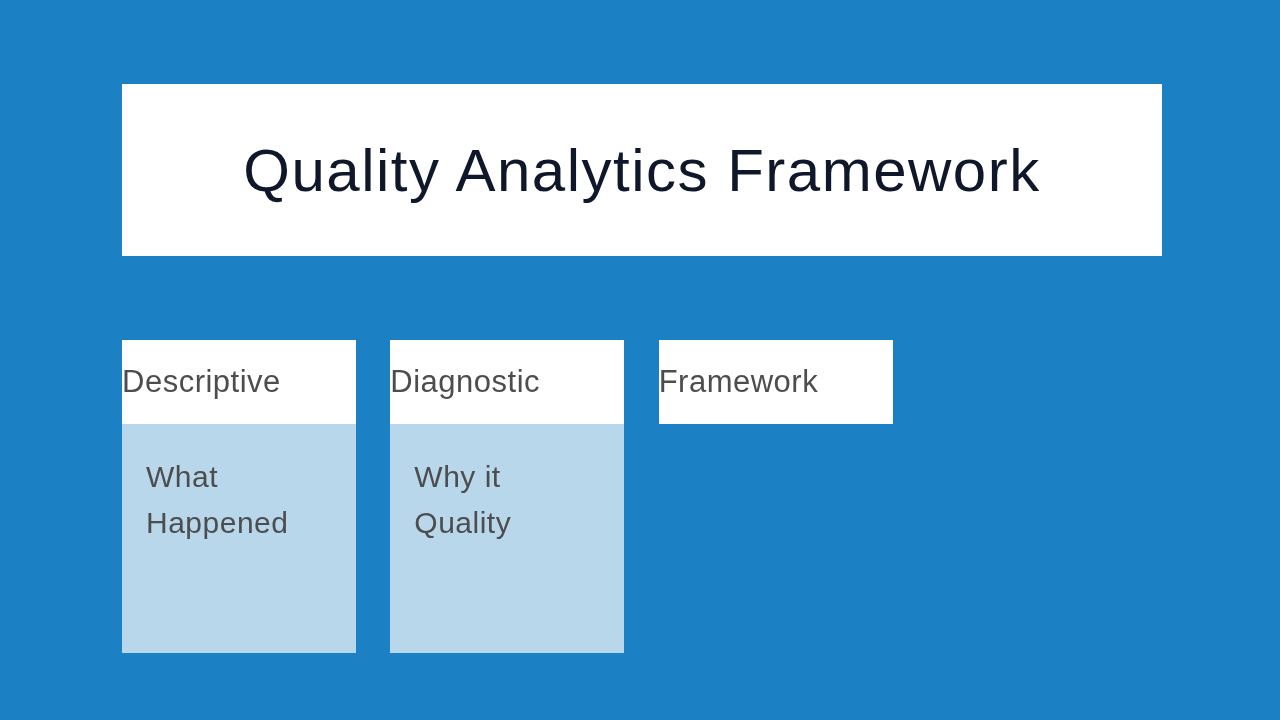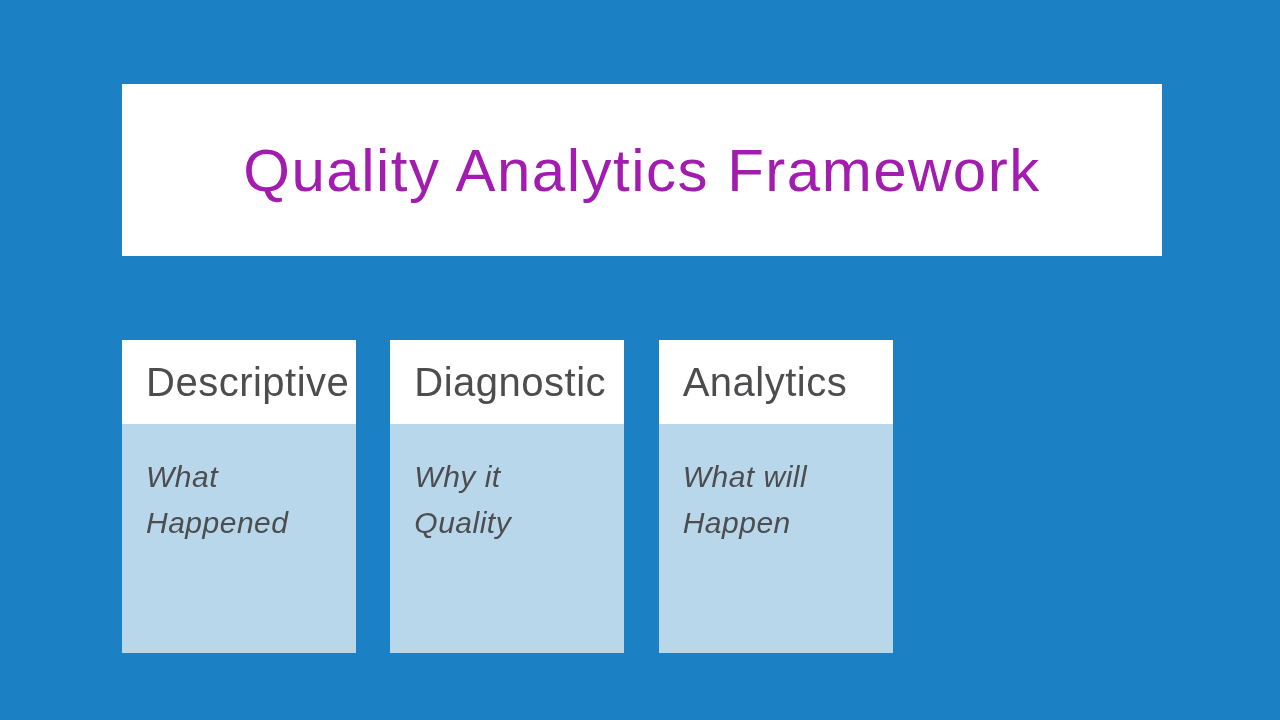--- a/index.html
+++ b/index.html
@@ -26,21 +26,21 @@
     height: 172px;
     background: #ffffff;
     display: flex;
     align-items: center;
     justify-content: center;
   }
   .title {
     margin: 0;
     font-size: 60px;
     font-weight: 400;
-    color: #a21caf;
+    color: #0f172a;
     letter-spacing: 1.5px;
     white-space: nowrap;
   }
   .cards {
     position: absolute;
     left: 122px;
     top: 340px;
     width: 1039px;
     height: 313px;
     display: flex;
@@ -50,36 +50,34 @@
     width: 234px;
     height: 313px;
     display: flex;
     flex-direction: column;
   }
   .card-header {
     height: 84px;
     background: #ffffff;
     display: flex;
     align-items: center;
-    padding-left: 24px;
-    font-size: 40px;
+    font-size: 31px;
     color: #4d4d4f;
     letter-spacing: 0.5px;
     white-space: nowrap;
   }
   .card-body {
     flex: 1;
     background: #b9d7eb;
     padding: 30px 20px 0 24px;
     font-size: 30px;
     line-height: 46px;
     color: #4d4d4f;
     letter-spacing: 0.5px;
     white-space: pre-line;
-    font-style: italic;
   }
 </style>
 </head>
 <body>
 
 <div class="slide">
 
   <div class="title-box">
     <h1 class="title">Quality Analytics Framework</h1>
   </div>
@@ -92,22 +90,20 @@
 Happened</div>
     </div>
 
     <div class="card">
       <div class="card-header">Diagnostic</div>
       <div class="card-body">Why it
 Quality</div>
     </div>
 
     <div class="card">
-      <div class="card-header">Analytics</div>
-      <div class="card-body">What will
-Happen</div>
+      <div class="card-header">Framework</div>
     </div>
 
     <div class="card">
     </div>
 
   </div>
 </div>
 
 </body></html>

